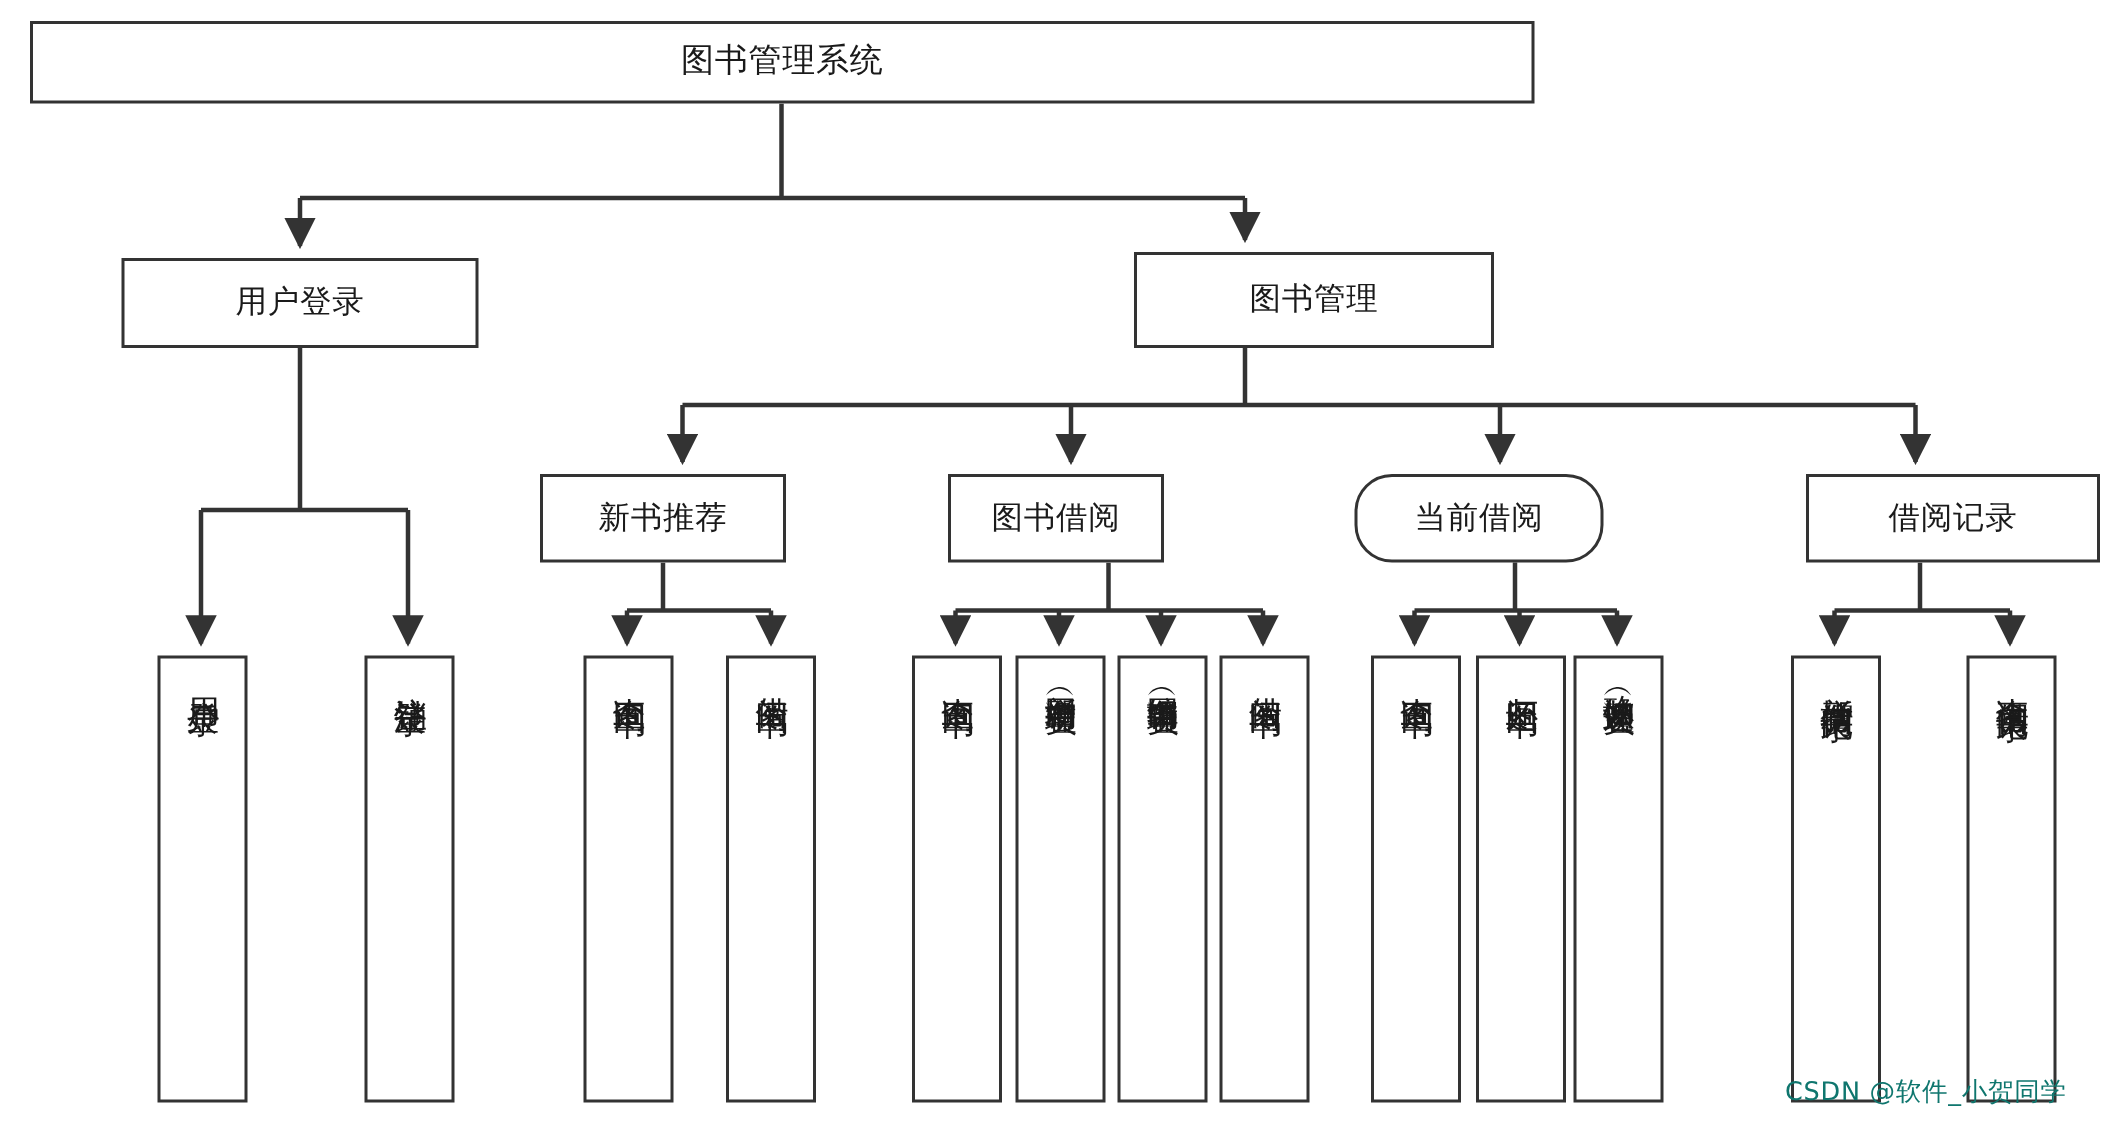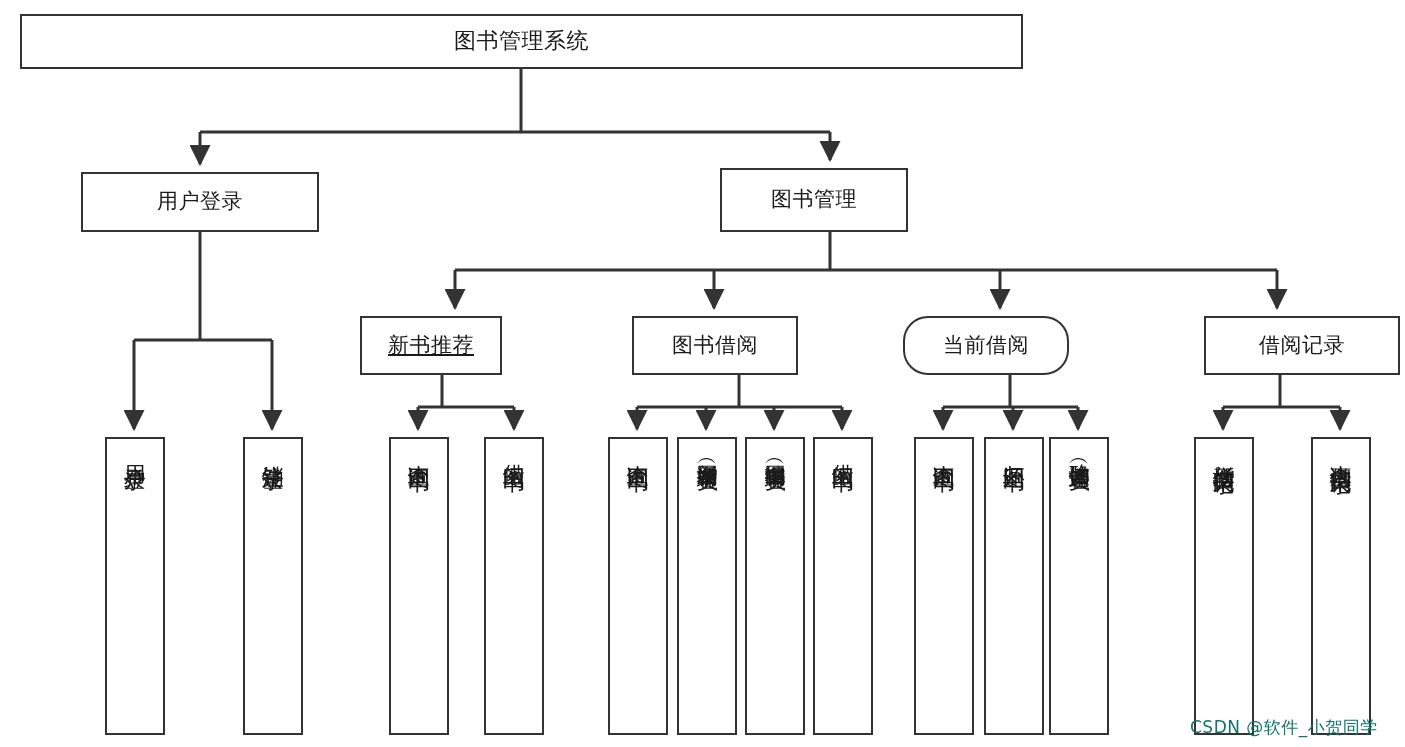--- a/index.html
+++ b/index.html
@@ -134,28 +134,28 @@
     </g>
   </svg>
 
   <div class="node horiz root" style="left:20px; top:14px; width:1003px; height:55px;">
     <span class="label">图书管理系统</span>
   </div>
 
   <div class="node horiz" style="left:81px; top:172px; width:238px; height:60px;">
     <span class="label">用户登录</span>
   </div>
-  <div class="node horiz" style="left:720px; top:168px; width:188px; height:64px;">
+  <div class="node horiz" style="left:756px; top:168px; width:240px; height:64px;">
     <span class="label">图书管理</span>
   </div>
 
-  <div class="node horiz" style="left:360px; top:316px; width:142px; height:59px;text-decoration:underline;">
+  <div class="node horiz" style="left:360px; top:316px; width:164px; height:59px;">
     <span class="label">新书推荐</span>
   </div>
-  <div class="node horiz" style="left:632px; top:316px; width:166px; height:59px;">
+  <div class="node horiz" style="left:632px; top:316px; width:144px; height:59px;">
     <span class="label">图书借阅</span>
   </div>
   <div class="node horiz" style="left:903px; top:316px; width:166px; height:59px;border-radius:25px;">
     <span class="label">当前借阅</span>
   </div>
   <div class="node horiz" style="left:1204px; top:316px; width:196px; height:59px;">
     <span class="label">借阅记录</span>
   </div>
 
   <div class="node vert" style="left:105px; top:437px; width:60px; height:298px;">

